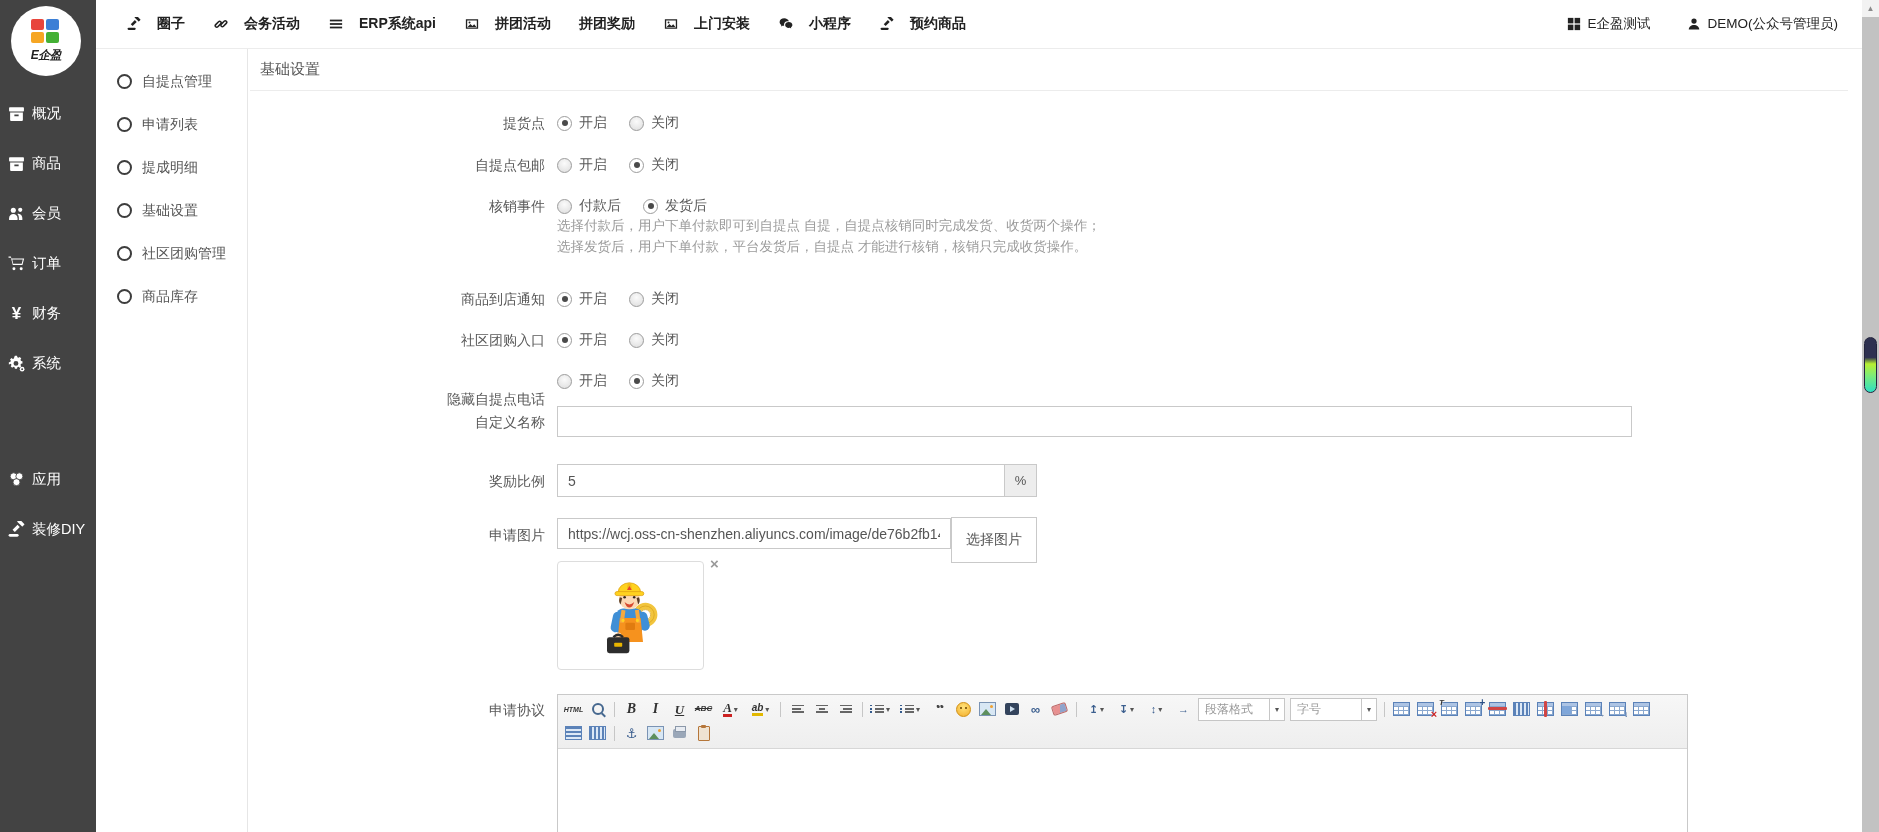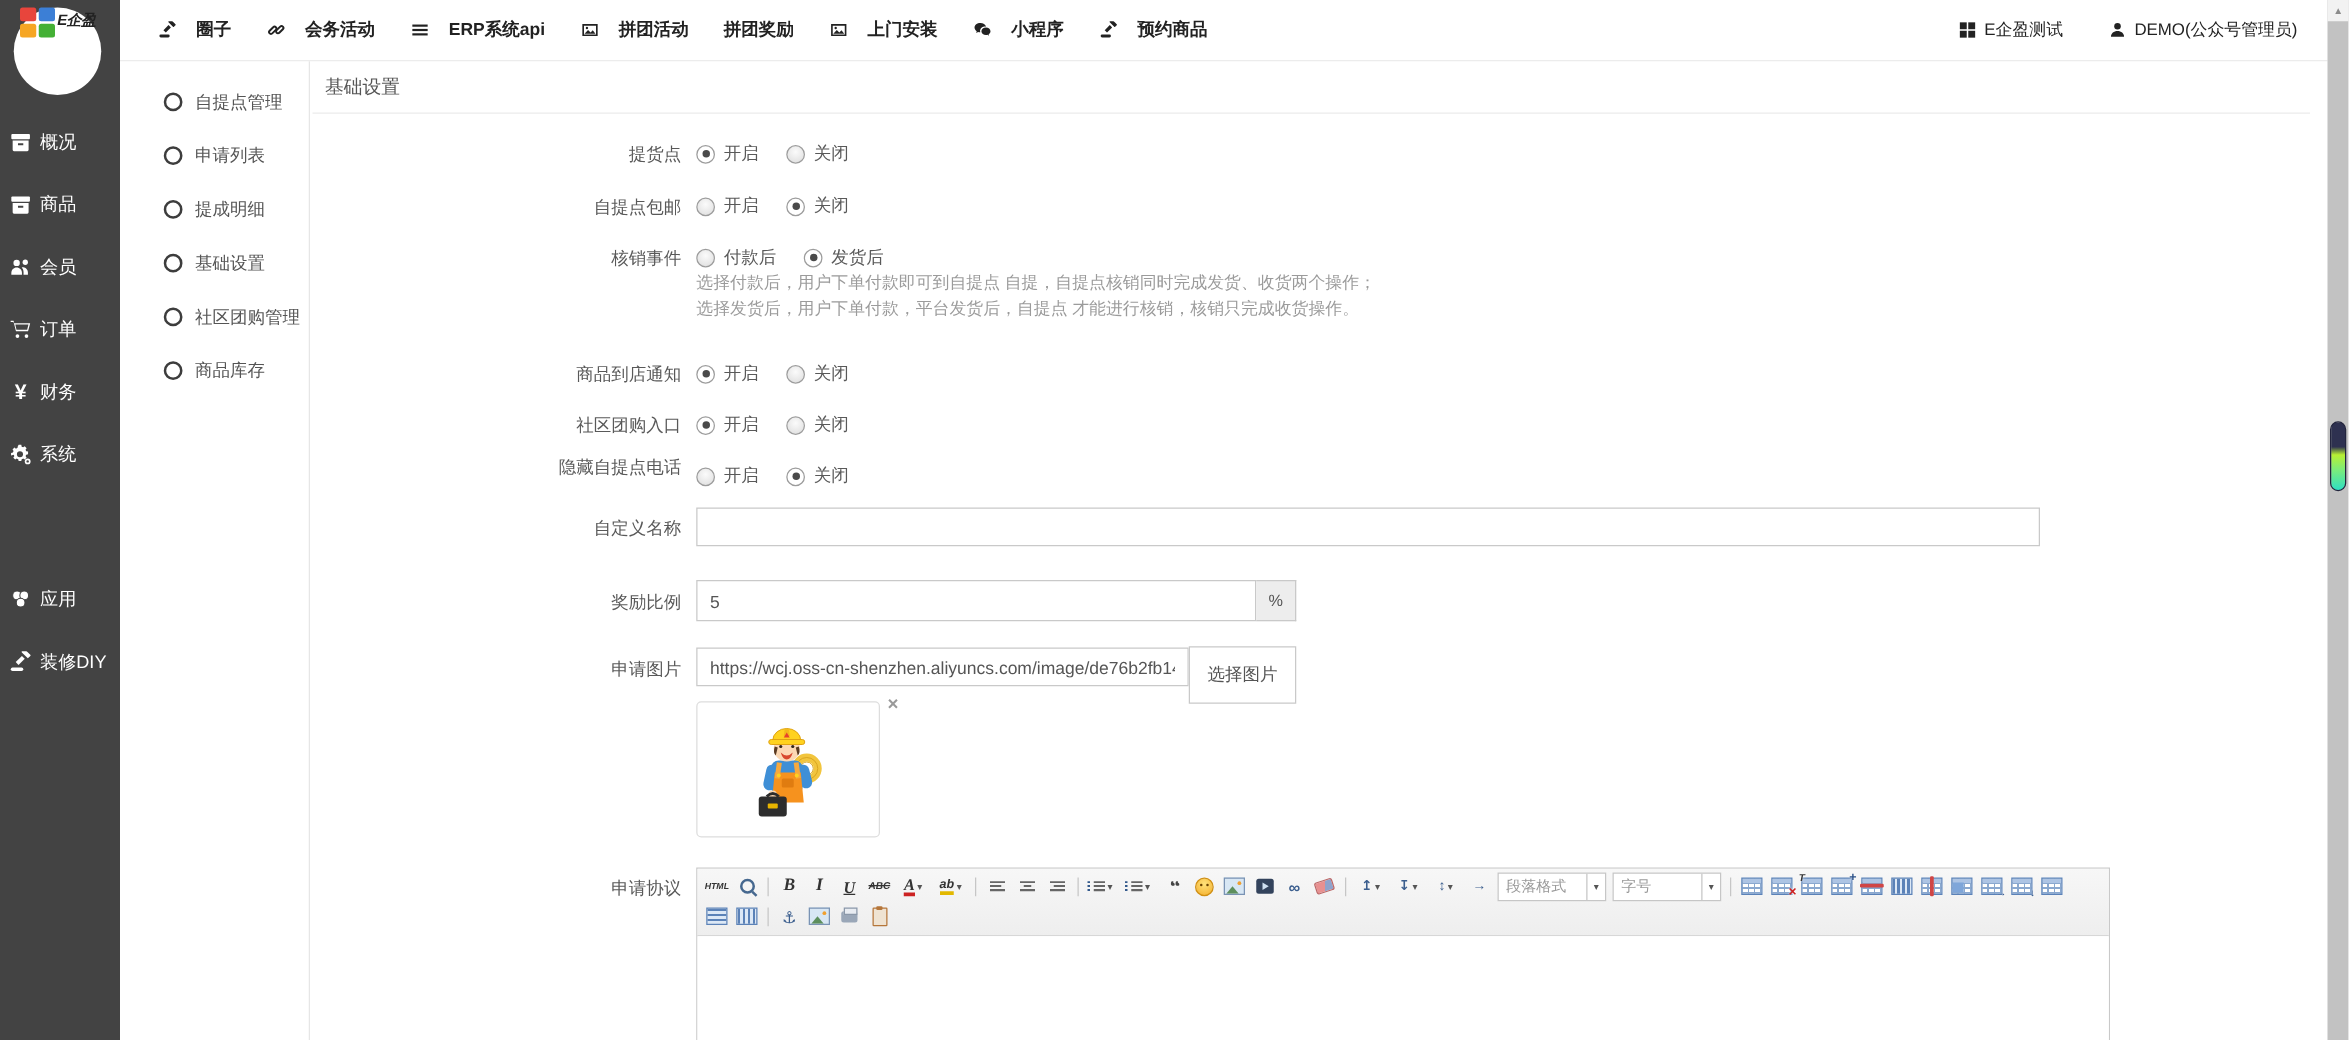--- a/index.html
+++ b/index.html
@@ -1,21 +1,21 @@
 <!DOCTYPE html>
 <html><head>
 <meta charset="utf-8">
 <style>
   html,body{margin:0;padding:0;background:#fff;}
   body{font-family:"Liberation Sans","DejaVu Sans",sans-serif;color:#555;-webkit-font-smoothing:antialiased;}
   .app{position:relative;width:1879px;height:832px;overflow:hidden;background:#fff;}
 
   
   .sidebar{position:absolute;left:0;top:0;width:96px;height:832px;background:#434343;z-index:30;}
-  .logo{position:absolute;left:11px;top:6px;width:70px;height:70px;background:#fff;border-radius:50%;display:flex;flex-direction:row;justify-content:center;}
+  .logo{position:absolute;left:11px;top:6px;width:70px;height:70px;background:#fff;border-radius:50%;display:flex;flex-direction:column;align-items:center;justify-content:center;}
   .logo-grid{width:30px;height:26px;display:grid;grid-template-columns:13px 13px;grid-template-rows:11px 11px;gap:2px;}
   .logo-grid i{border-radius:2px;}
   .lg1{background:#e8453c;} .lg2{background:#3c7fd6;border-radius:2px 8px 2px 2px;}
   .lg3{background:#f6a623;} .lg4{background:#44b035;}
   .logo-text{font-size:12px;font-weight:700;font-style:italic;color:#222;margin-top:2px;letter-spacing:-0.5px;}
   .side-menu{position:absolute;left:0;top:88px;width:96px;}
   .side-item{height:50px;display:flex;align-items:center;padding-left:7px;color:#fff;cursor:pointer;}
   .side-item .ic{width:19px;height:19px;margin-right:6px;display:flex;align-items:center;justify-content:center;color:#fff;}
   .side-item .ic svg{width:17px;height:17px;}
   .side-label{font-size:14.5px;color:#fff;white-space:nowrap;}
@@ -30,21 +30,21 @@
   .nav-item .nic svg{width:14px;height:14px;}
   .nav-label{font-size:14px;font-weight:700;color:#222;}
   .topbar-right{margin-left:auto;display:flex;align-items:center;gap:36px;margin-right:24px;}
   .tb-chip{display:flex;align-items:center;gap:6px;cursor:pointer;text-align:center;}
   .tb-chip .nic{width:15px;height:15px;color:#222;display:flex;align-items:center;justify-content:center;}
   .tb-chip .nic svg{width:14px;height:14px;}
   .tb-chip span{font-size:13.5px;color:#222;}
 
   
   .subnav{position:absolute;left:96px;top:48px;width:152px;height:784px;background:#fff;border-right:1px solid #e6e6e6;z-index:10;padding-top:12px;box-sizing:border-box;}
-  .sub-item{height:43px;display:flex;align-items:center;padding-left:35px;cursor:pointer;}
+  .sub-item{height:43px;display:flex;align-items:center;padding-left:21px;cursor:pointer;}
   .circle-o{width:11px;height:11px;border:2px solid #3d3d3d;border-radius:50%;flex:none;}
   .sub-label{font-size:14px;color:#555;margin-left:10px;white-space:nowrap;}
 
   
   .content{position:absolute;left:248px;top:48px;width:1614px;height:784px;background:#fff;}
   .page-header{position:absolute;left:0;top:0;right:14px;height:42px;}
   .page-title{position:absolute;left:12px;top:12px;font-size:15px;color:#555;}
   .page-header-line{position:absolute;left:2px;right:0;top:42px;height:1px;background:#ececec;}
 
   .row-label{position:absolute;left:0;width:297px;text-align:right;font-size:14px;color:#595959;}
@@ -414,21 +414,21 @@
       <span class="radio-opt">
           <span class="radio on"></span>
           <span>开启</span>
         </span>
       <span class="radio-opt">
           <span class="radio"></span>
           <span>关闭</span>
         </span>
     </div>
 
-    <div class="row-label" style="top:317px;">隐藏自提点电话</div>
+    <div class="row-label" style="top:343px;">隐藏自提点电话</div>
     <div class="radio-row" style="top:324px;">
       <span class="radio-opt">
           <span class="radio"></span>
           <span>开启</span>
         </span>
       <span class="radio-opt">
           <span class="radio on"></span>
           <span>关闭</span>
         </span>
     </div>

